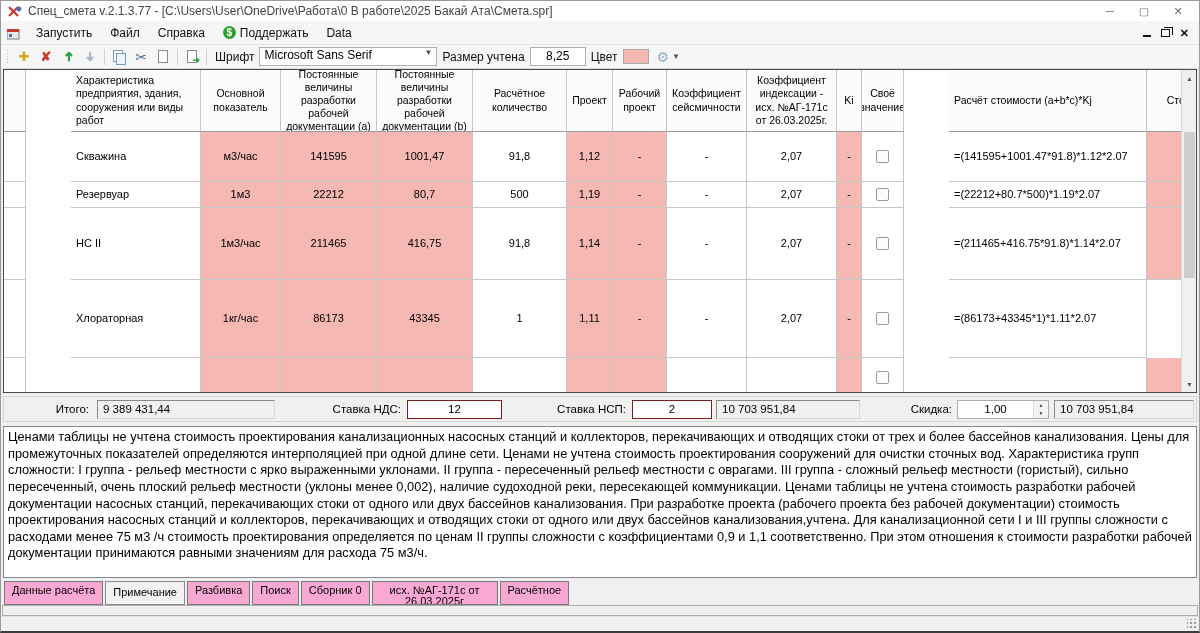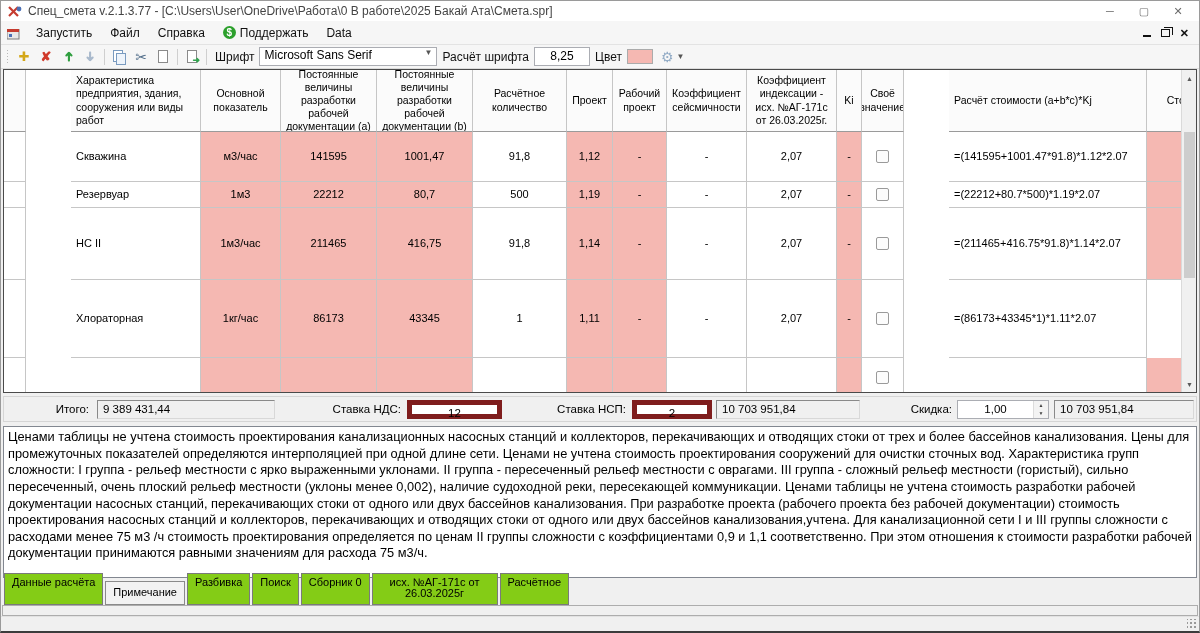--- a/index.html
+++ b/index.html
@@ -77,33 +77,33 @@
   .varrow { position:absolute; left:0; width:15px; height:16px; display:flex; align-items:center;
             justify-content:center; font-size:7px; color:#5a5a5a; }
   .vthumb { position:absolute; left:2px; width:11px; background:#cdcdcd; }
 
   
   .summary { height:26px; margin:3px 2px 2px 2px; background:#f0f0f0; border:1px solid #d5d5d5;
              display:flex; align-items:center; font-size:11.5px; color:#000; flex:none; }
   .slabel { white-space:nowrap; text-align:right; }
   .sunken { height:19px; background:#f0f0f0; border:1px solid #898989; border-right-color:#d8d8d8;
             border-bottom-color:#d8d8d8; line-height:17px; padding:0 5px; overflow:hidden; }
-  .sinput { height:19px; background:#fff; border:5px solid #7f1d1d; text-align:center; line-height:17px; }
+  .sinput { height:19px; background:#fff; border:1px solid #7f1d1d; text-align:center; line-height:17px; }
   .spinner { height:19px; background:#fff; border:1px solid #abadb3; display:flex; align-items:stretch; }
   .spinval { flex:1; text-align:center; line-height:17px; }
   .spinbtns { width:15px; border-left:1px solid #dcdcdc; display:flex; flex-direction:column; }
   .spinbtn { flex:1; display:flex; align-items:center; justify-content:center; font-size:5px; color:#444; background:#f3f3f3; }
 
   
   .note { flex:1; margin:2px; border:1px solid #828790; background:#fff; padding:2px 4px;
           font-size:12.8px; line-height:1.3; color:#000; overflow:hidden; }
 
   
   .tabbar { height:25px; flex:none; display:flex; align-items:flex-end; padding:0 0 0 3px; position:relative; }
-  .tab { height:32px; border:1px solid #7a7a7a; background:#84cc16; font-size:11px; color:#000;
+  .tab { height:24px; border:1px solid #7a7a7a; background:#f9a8d4; font-size:11px; color:#000;
          display:flex; flex-direction:column; align-items:center; justify-content:flex-start;
          padding:3px 7px 0 7px; margin-right:2px; overflow:hidden; white-space:pre-line;
          text-align:center; line-height:11px; flex:none; }
   .tab.active { height:24px; background:#f2f2f2; border-color:#8a8a8a; padding-top:5px; z-index:2; }
   .tab.wide { width:126px; }
 
   .bottompanel { height:11px; margin:0 1px; border:1px solid #adadad; background:#f0f0f0; flex:none; }
   .statusbar { height:15px; background:#f0f0f0; flex:none; position:relative; border-top:1px solid #e2e2e2; }
   .grip { position:absolute; right:2px; bottom:2px; width:10px; height:10px;
           background-image:radial-gradient(circle, #9a9a9a 1px, transparent 1.2px);
@@ -192,21 +192,21 @@
         <div class="tbtn">
           <span class="ticon page-export-icon"></span>
         </div>
         <div class="tsep"></div>
       </div>
     <span class="tlabel">Шрифт</span>
     <div class="font-combo">
       <span>Microsoft Sans Serif</span>
       <span class="combo-arrow">▼</span>
     </div>
-    <span class="tlabel">Расчёт шрифта</span>
+    <span class="tlabel">Размер учтена</span>
     <span class="size-input">8,25</span>
     <span class="tlabel">Цвет</span>
     <span class="color-swatch" style="background: rgb(245, 184, 178);"></span>
     <span class="gear-wrap">
       <span class="ticon gear-icon"></span>
       <span class="combo-arrow">▼</span>
     </span>
   </div>
 
   <div class="gridwrap">

